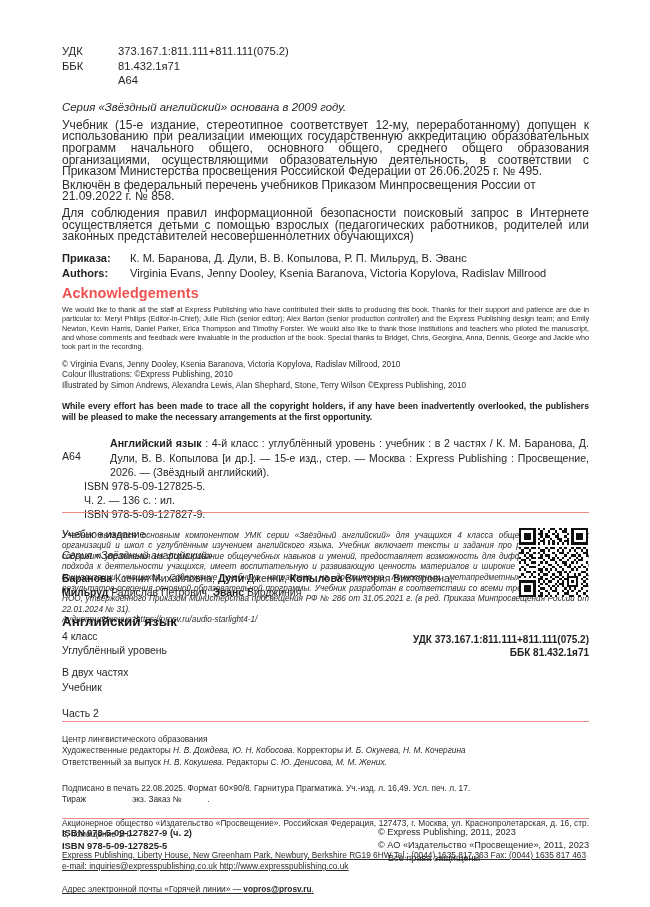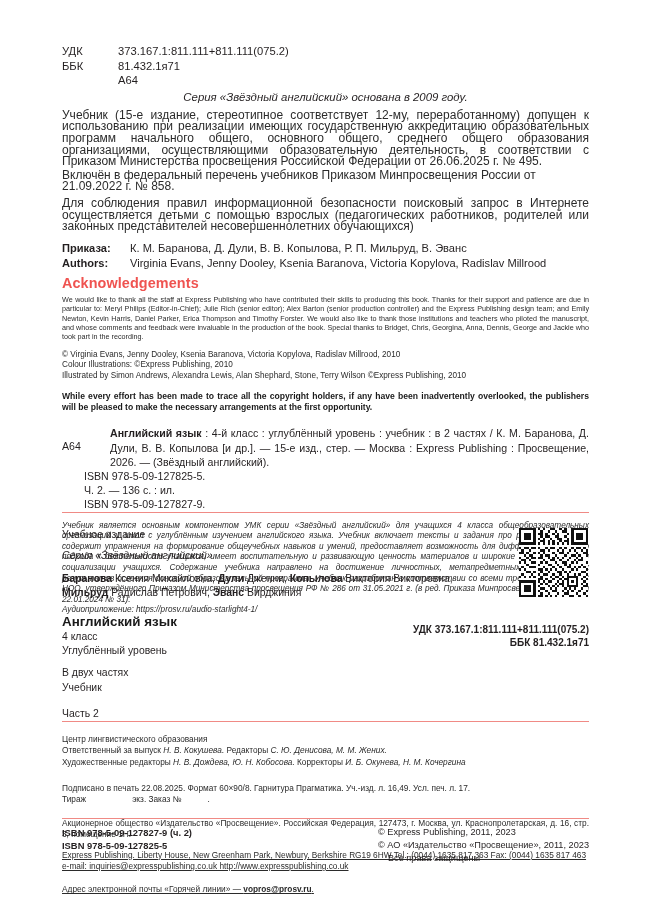--- a/index.html
+++ b/index.html
@@ -38,23 +38,22 @@
     line-height: 14.6px;
     color: #231f20;
   }
   .udk-label { width: 56px; flex: none; }
   .udk-val { flex: 1; }
 
   .series-line {
     font-style: italic;
     font-size: 11.4px;
     line-height: 15px;
-    margin-top: 2px;
-    color: #231f20;
-    text-align: center;
+    margin-top: 12px;
+    color: #231f20;
   }
 
   .para-ru {
     font-size: 12px;
     line-height: 11.6px;
     text-align: justify;
     color: #2b2b2b;
     margin-top: 5px;
   }
   .para-ru.nojust { text-align: left; }
@@ -582,22 +581,22 @@
 
     <div class="title-big">Английский язык</div>
     <div class="sub-line">4 класс</div>
     <div class="sub-line">Углублённый уровень</div>
     <div class="sub-line mt6">В двух частях</div>
     <div class="sub-line">Учебник</div>
     <div class="sub-line mt10">Часть 2</div>
 
     <div class="credits mt10">
       <div>Центр лингвистического образования</div>
+      <div><span>Художественные редакторы </span><i>Н. В. Дождева, Ю. Н. Кобосова.</i><span> Корректоры </span><i>И. Б. Окунева, Н. М. Кочергина</i></div>
       <div><span>Ответственный за выпуск </span><i>Н. В. Кокушева.</i><span> Редакторы </span><i>С. Ю. Денисова, М. М. Жених.</i></div>
-      <div><span>Художественные редакторы </span><i>Н. В. Дождева, Ю. Н. Кобосова.</i><span> Корректоры </span><i>И. Б. Окунева, Н. М. Кочергина</i></div>
     </div>
 
     <div class="credits" style="margin-top:15px">
       <div>Подписано в печать 22.08.2025. Формат 60×90/8. Гарнитура Прагматика. Уч.-изд. л. 16,49. Усл. печ. л. 17.</div>
       <div><span>Тираж</span><span style="display:inline-block;width:46px"></span><span>экз. Заказ №</span><span style="display:inline-block;width:26px"></span><span>.</span></div>
     </div>
 
     <div class="imprint" style="margin-top:12px">Акционерное общество «Издательство «Просвещение». Российская Федерация, 127473, г. Москва, ул. Краснопролетарская, д. 16, стр. 3, помещение 1Н.</div>
 
     <div class="imprint nojust" style="margin-top:9px">

